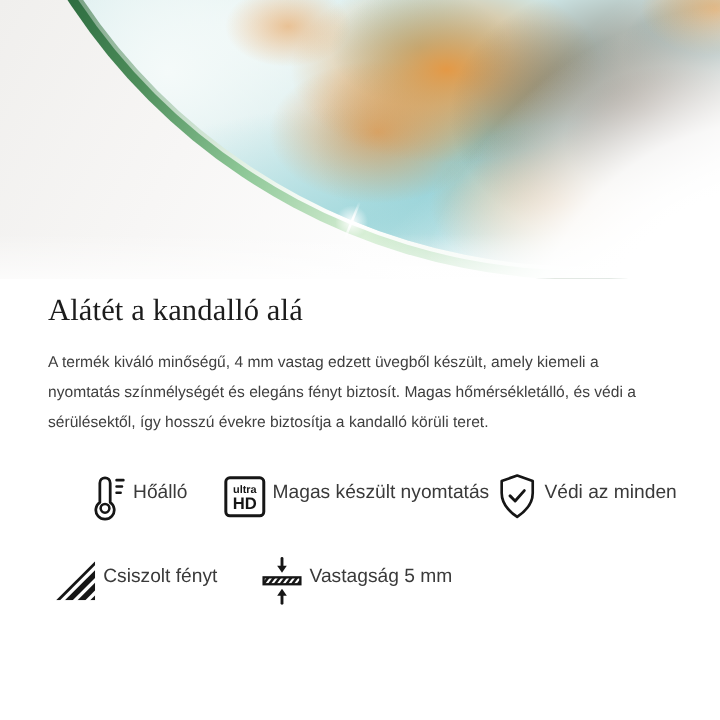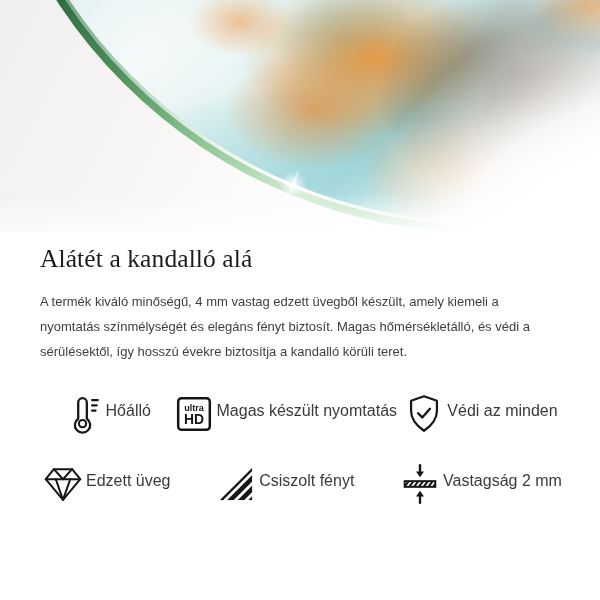--- a/index.html
+++ b/index.html
@@ -134,33 +134,20 @@
       <div class="feature">
         <div class="icon">
           <svg width="46" height="46" viewBox="0 0 48 48">
             <path class="ink" stroke-width="2.3" stroke-linejoin="round" d="M24 5.5 L37.5 10.2 V20.6 C37.5 29.9 31.8 36.2 24 41.5 C16.2 36.2 10.5 29.9 10.5 20.6 V10.2 Z"></path>
             <path class="ink" stroke-width="2.5" stroke-linecap="round" stroke-linejoin="round" d="M17.8 23.2 l4.4 4.4 8 -9"></path>
           </svg>
         </div>
         <div class="label">Védi az minden</div>
       </div>
 
-      <div class="feature">
-        <div class="icon">
-          <svg width="46" height="46" viewBox="0 0 48 48">
-            <g class="ink" stroke-width="2.1" stroke-linejoin="round" stroke-linecap="round">
-              <path d="M14.5 8.5 h19 L42 19 L24 40.5 L6 19 Z"></path>
-              <path d="M6 19 h36"></path>
-              <path d="M14.5 8.5 L24 19 L33.5 8.5"></path>
-              <path d="M16.5 19 L24 40.5 L31.5 19"></path>
-            </g>
-          </svg>
-        </div>
-        <div class="label">Edzett üveg</div>
-      </div>
 
       <div class="feature">
         <div class="icon">
           <svg width="46" height="46" viewBox="0 0 48 48">
             <defs>
                 <clipPath id="tri">
                   <path d="M7 41 L41 41 L41 7 Z"></path>
                 </clipPath>
               </defs>
             <g clip-path="url(#tri)" class="ink" stroke-width="4.8">
@@ -192,18 +179,18 @@
                 <path d="M27 28 L33 20"></path>
                 <path d="M32 28 L38 20"></path>
                 <path d="M37 28 L43 20"></path>
             </g>
             <path class="ink" stroke-width="2.5" stroke-linecap="round" d="M24 4.5 v7"></path>
             <path class="fillink" d="M19.8 11 h8.4 L24 17 Z"></path>
             <path class="ink" stroke-width="2.5" stroke-linecap="round" d="M24 43.5 v-7"></path>
             <path class="fillink" d="M19.8 37 h8.4 L24 31 Z"></path>
           </svg>
         </div>
-        <div class="label">Vastagság 2 mm</div>
+        <div class="label">Vastagság 5 mm</div>
       </div>
 
     </div>
   </div>
 </div>
 
 </body></html>

